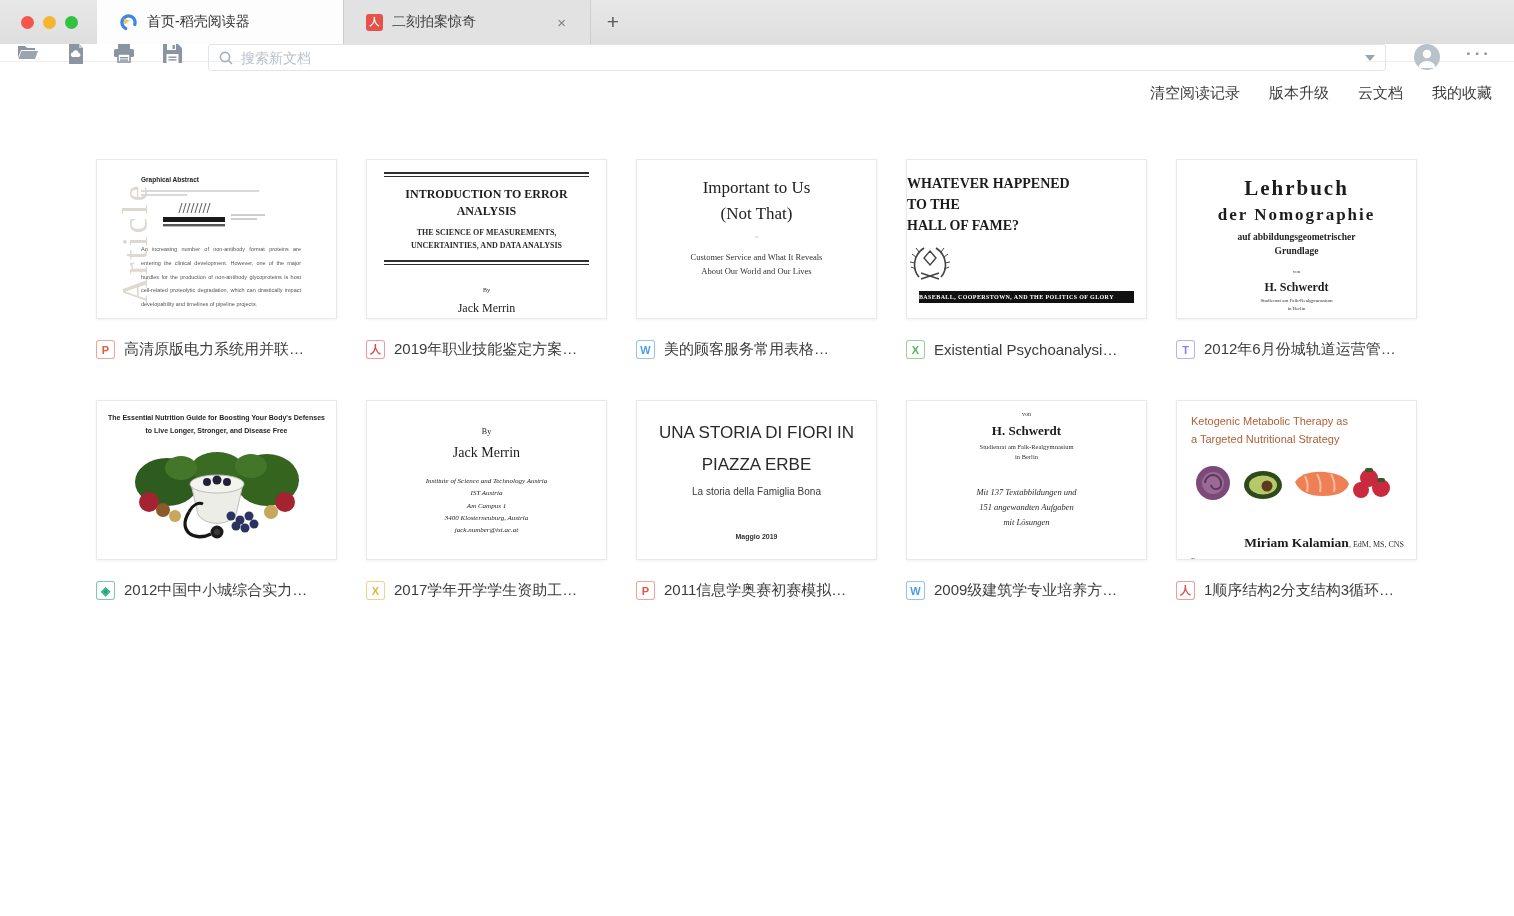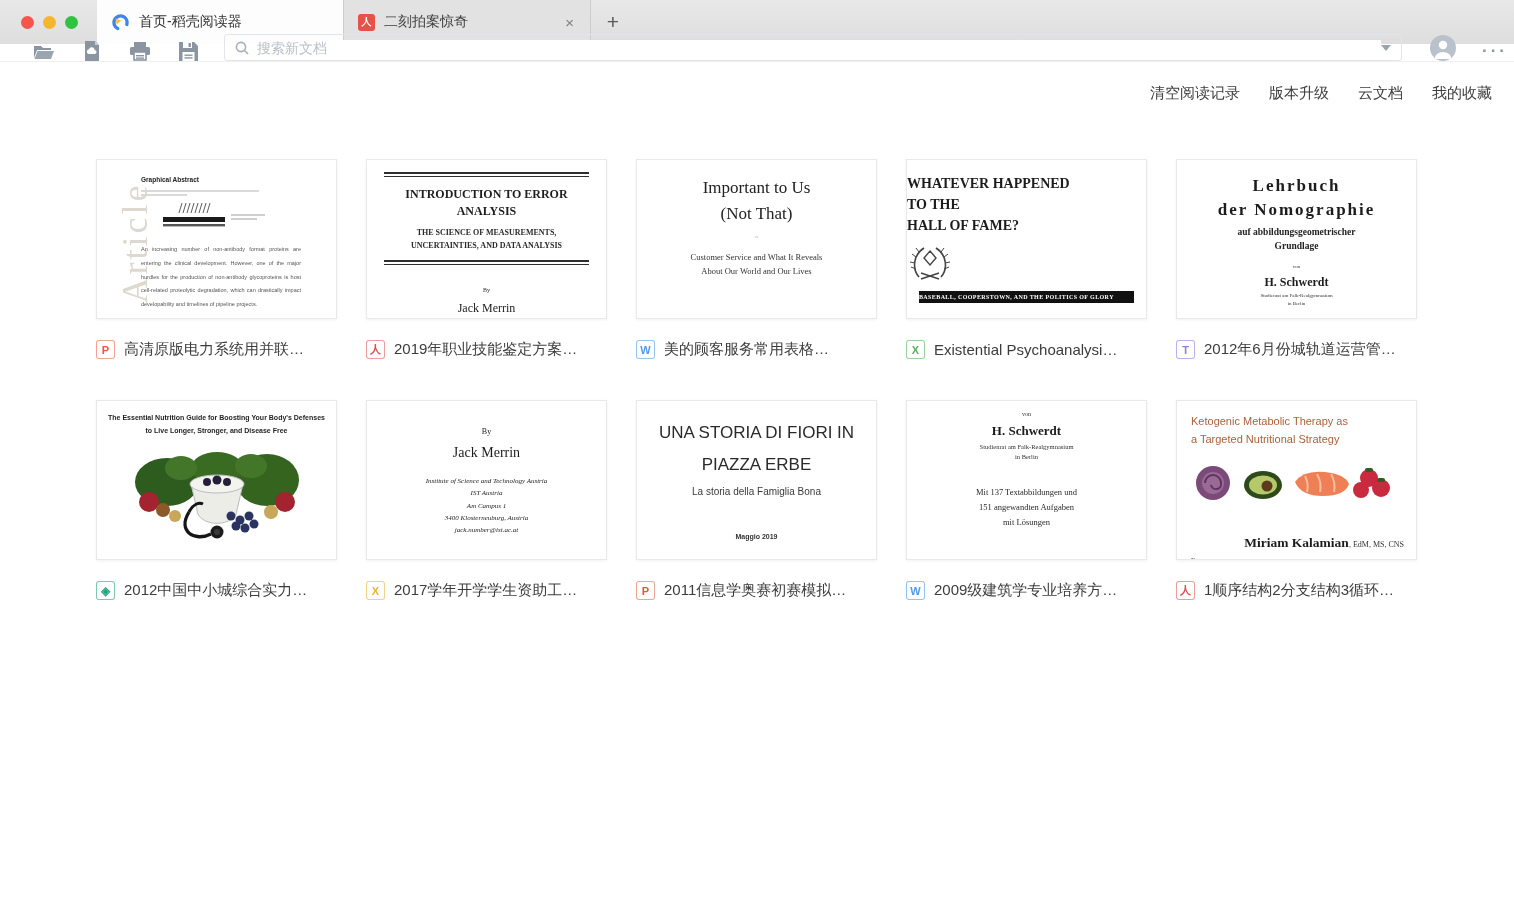--- a/index.html
+++ b/index.html
@@ -5,34 +5,34 @@
   * { margin:0; padding:0; box-sizing:border-box; }
   html,body { width:1514px; height:916px; overflow:hidden; background:#fff;
     font-family:"Liberation Sans", sans-serif; }
 
   
   .tabbar { height:44px; background:linear-gradient(#e8e8e8,#dedede);
     display:flex; align-items:stretch; }
   .traffic { width:97px; display:flex; align-items:center; gap:9px; padding-left:21px; }
   .light { width:13px; height:13px; border-radius:50%; }
   .light.red{ background:#F4564E; } .light.yellow{ background:#F5B62E; } .light.green{ background:#2FC33F; }
-  .tab { display:flex; align-items:center; gap:9px; padding:0 14px; font-size:14px; color:#333; }
+  .tab { display:flex; align-items:center; gap:9px; padding:0 22px; font-size:14px; color:#333; }
   .tab.active { width:246px; background:#fdfdfd; }
   .tab.inactive { width:248px; background:#e2e2e2; border-left:1px solid #cdcdcd;
     border-right:1px solid #cdcdcd; color:#3c3c3c; }
   .tab-close { margin-left:auto; color:#7f7f7f; font-size:15px; cursor:default; padding:0 2px; }
   .newtab { width:44px; display:flex; align-items:center; justify-content:center;
     font-size:21px; color:#5c5c5c; font-weight:300; }
   .pdf-badge { width:17px; height:17px; background:#E5524A; border-radius:3px; color:#fff;
     font-size:10px; display:flex; align-items:center; justify-content:center;
     font-family:"Liberation Serif",serif; font-weight:bold; flex:0 0 auto; }
 
   
-  .toolbar { height:18px; background:#fff; display:flex; align-items:flex-end;
-    border-bottom:1px solid #efefef; padding-left:20px; }
+  .toolbar { height:18px; background:#fff; display:flex; align-items:flex-start;
+    border-bottom:1px solid #efefef; padding-left:4px; }
   .tool { width:48px; display:flex; align-items:center; justify-content:center; }
   .searchbar { width:1178px; height:27px; margin-left:12px; border:1px solid #e3e6e9;
     border-radius:3px; display:flex; align-items:center; padding:0 10px; }
   .searchbar input { border:none; outline:none; flex:1; font-size:14px; color:#444;
     margin-left:8px; font-family:"Liberation Sans",sans-serif; }
   .searchbar input::placeholder { color:#b9c0c8; }
   .drop-arrow { width:0; height:0; border-left:5px solid transparent;
     border-right:5px solid transparent; border-top:6px solid #9aa4ae; }
   .avatar { width:26px; height:26px; border-radius:50%; background:#b9c2cb; margin-left:28px;
     display:flex; align-items:flex-end; justify-content:center; overflow:hidden; }
@@ -91,21 +91,21 @@
   .t3-sub { font-size:8.5px; color:#333; line-height:1.7; }
 
   
   .t4 { text-align:left; padding-top:13px; }
   .t4-line { font-size:14px; font-weight:bold; color:#1c1c1c; line-height:1.5; }
   .t4-banner { margin:6px auto 0; width:90%; background:#111; color:#fff;
     font-size:6px; font-weight:bold; letter-spacing:.4px; padding:3px 0; }
 
   
   .t5 { text-align:center; padding-top:16px; }
-  .t5-t1 { font-size:17px; font-weight:bold; color:#1c1c1c; letter-spacing:2px; }
+  .t5-t1 { font-size:21px; font-weight:bold; color:#1c1c1c; letter-spacing:2px; }
   .t5-t2 { font-size:17px; font-weight:bold; color:#1c1c1c; letter-spacing:2px; margin-top:4px; }
   .t5-sub { font-size:9.5px; font-weight:bold; color:#222; margin-top:5px; line-height:1.5; }
   .t5-von { font-size:5px; color:#333; margin-top:10px; }
   .t5-author { font-size:12px; font-weight:bold; color:#1c1c1c; margin-top:6px; }
   .t5-aff { font-size:5px; color:#333; margin-top:2px; line-height:1.6; }
 
   
   .t6 { text-align:center; padding-top:10px; }
   .t6-head { font-size:7px; font-weight:bold; color:#1f1f1f; line-height:1.9; }
 
@@ -119,21 +119,21 @@
   .t8 { text-align:center; padding-top:16px; }
   .t8-line { font-size:17px; color:#2a2a2a; line-height:1.9; }
   .t8-sub { font-size:10px; color:#3a3a3a; margin-top:4px; }
   .t8-date { font-size:7px; font-weight:bold; color:#333; margin-top:36px; }
 
   
   .t9 { text-align:center; padding-top:10px; }
   .t9-von { font-size:6px; color:#333; }
   .t9-author { font-size:13px; font-weight:bold; color:#1c1c1c; margin-top:6px; }
   .t9-aff { font-size:6.5px; color:#333; margin-top:3px; line-height:1.6; }
-  .t9-note { font-size:8.5px; color:#2a2a2a; margin-top:22px; line-height:1.75; }
+  .t9-note { font-size:8.5px; color:#2a2a2a; margin-top:22px; line-height:1.75;font-style:italic; }
 
   
   .t10 { padding:12px 12px 0 14px; }
   .t10-head { font-size:11px; color:#AE5F38; line-height:1.6; }
   .t10-author { margin-top:23px; font-size:13.5px; font-weight:bold; color:#1c1c1c;text-align:right; }
   .t10-author small { font-size:8px; font-weight:normal; color:#333; }
   .t10-fore { margin-top:5px; font-size:7px; letter-spacing:1px; color:#333;
     font-variant:small-caps; font-weight:normal; }
 </style>
 </head>

